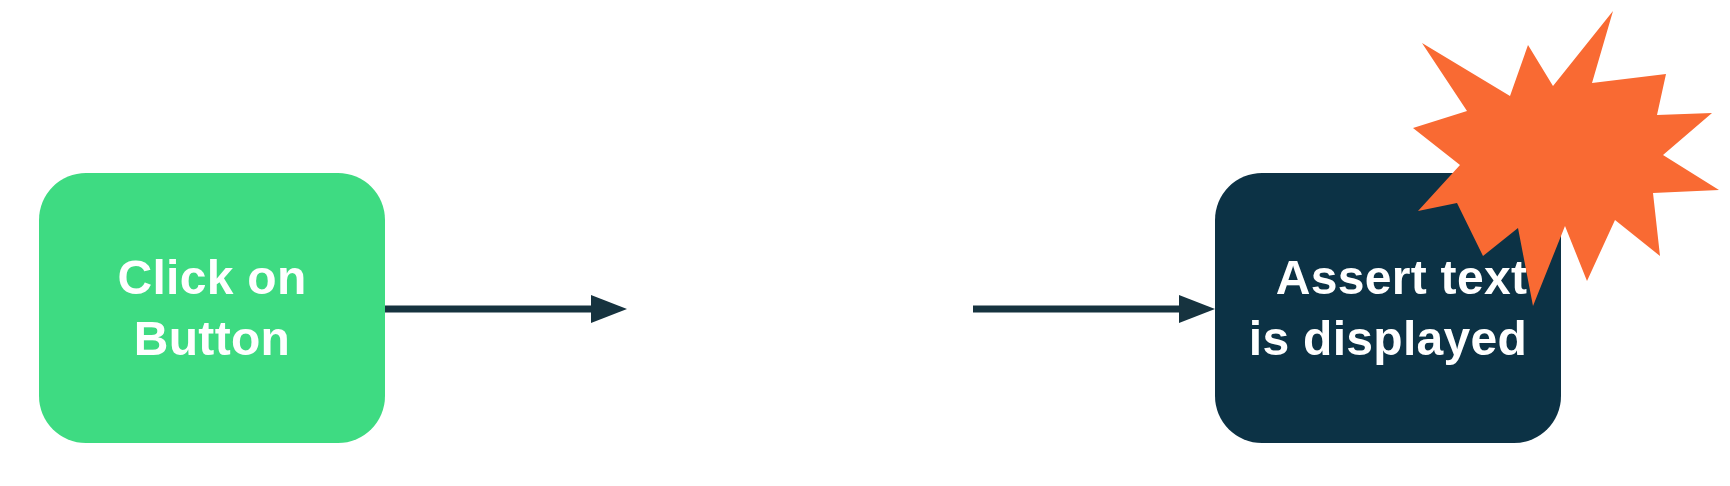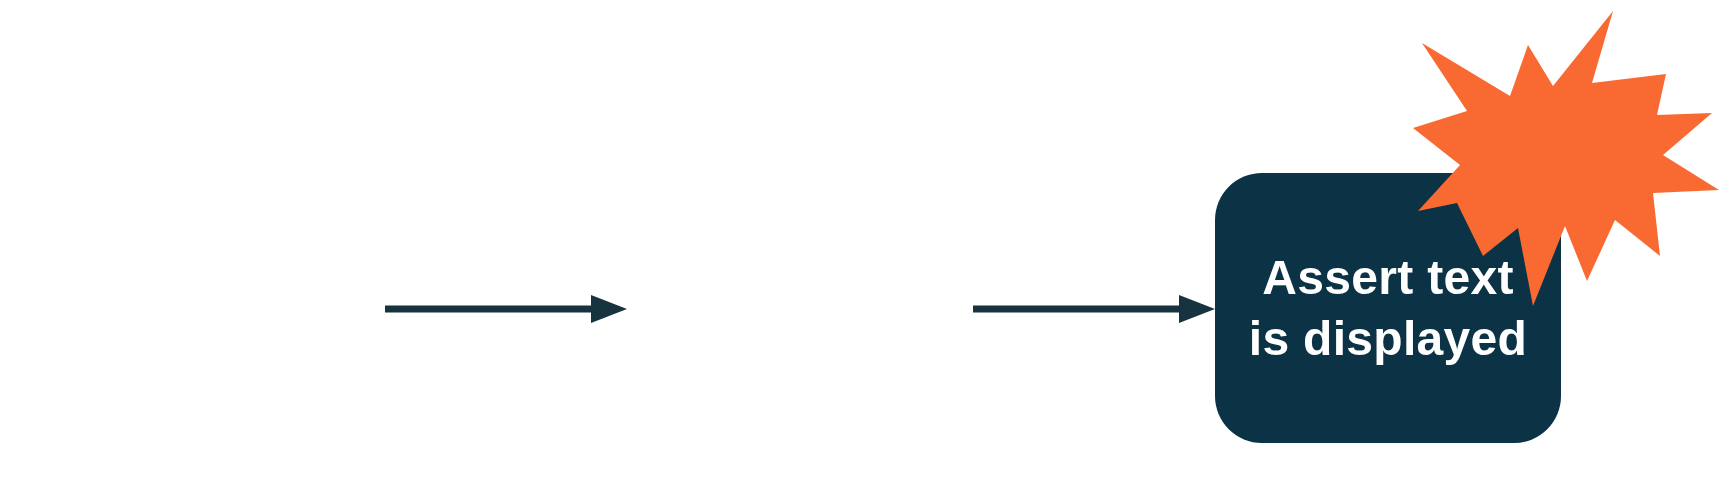--- a/index.html
+++ b/index.html
@@ -29,21 +29,21 @@
   .node-label {
     color: var(--text, #ffffff);
     font-size: 48px;
     font-weight: 700;
     line-height: 61px;
     white-space: pre-line;
     letter-spacing: 0.3px;
   }
   .node-green { left: 39px;   background: var(--step-green, #3EDB82); }
   .node-blue  { left: 627px;  background: var(--step-blue,  #4485F4); }
-  .node-navy  { left: 1215px; background: var(--step-navy,  #0C3245); }
+  .node-navy  { left: 1215px; background: var(--step-navy,  #0C3245); text-align: right; }
   .arrow {
     position: absolute;
     top: 289px;
     width: 242px;
     height: 40px;
     display: block;
   }
   .arrow-1 { left: 385px; }
   .arrow-2 { left: 973px; }
   .arrow line    { stroke: var(--arrow, #16333F); stroke-width: 7px; }
@@ -55,20 +55,24 @@
     width: 320px;
     height: 312px;
     display: block;
   }
 </style>
 </head>
 <body>
 
 <div class="canvas">
 
+  <div class="node node-green">
+    <span class="node-label">Click on
+Button</span>
+  </div>
 
   <svg class="arrow arrow-1" viewBox="0 0 242 40">
     <line x1="0" y1="20" x2="210" y2="20"></line>
     <polygon points="206,6 242,20 206,34"></polygon>
   </svg>
 
 
   <svg class="arrow arrow-2" viewBox="0 0 242 40">
     <line x1="0" y1="20" x2="210" y2="20"></line>
     <polygon points="206,6 242,20 206,34"></polygon>

